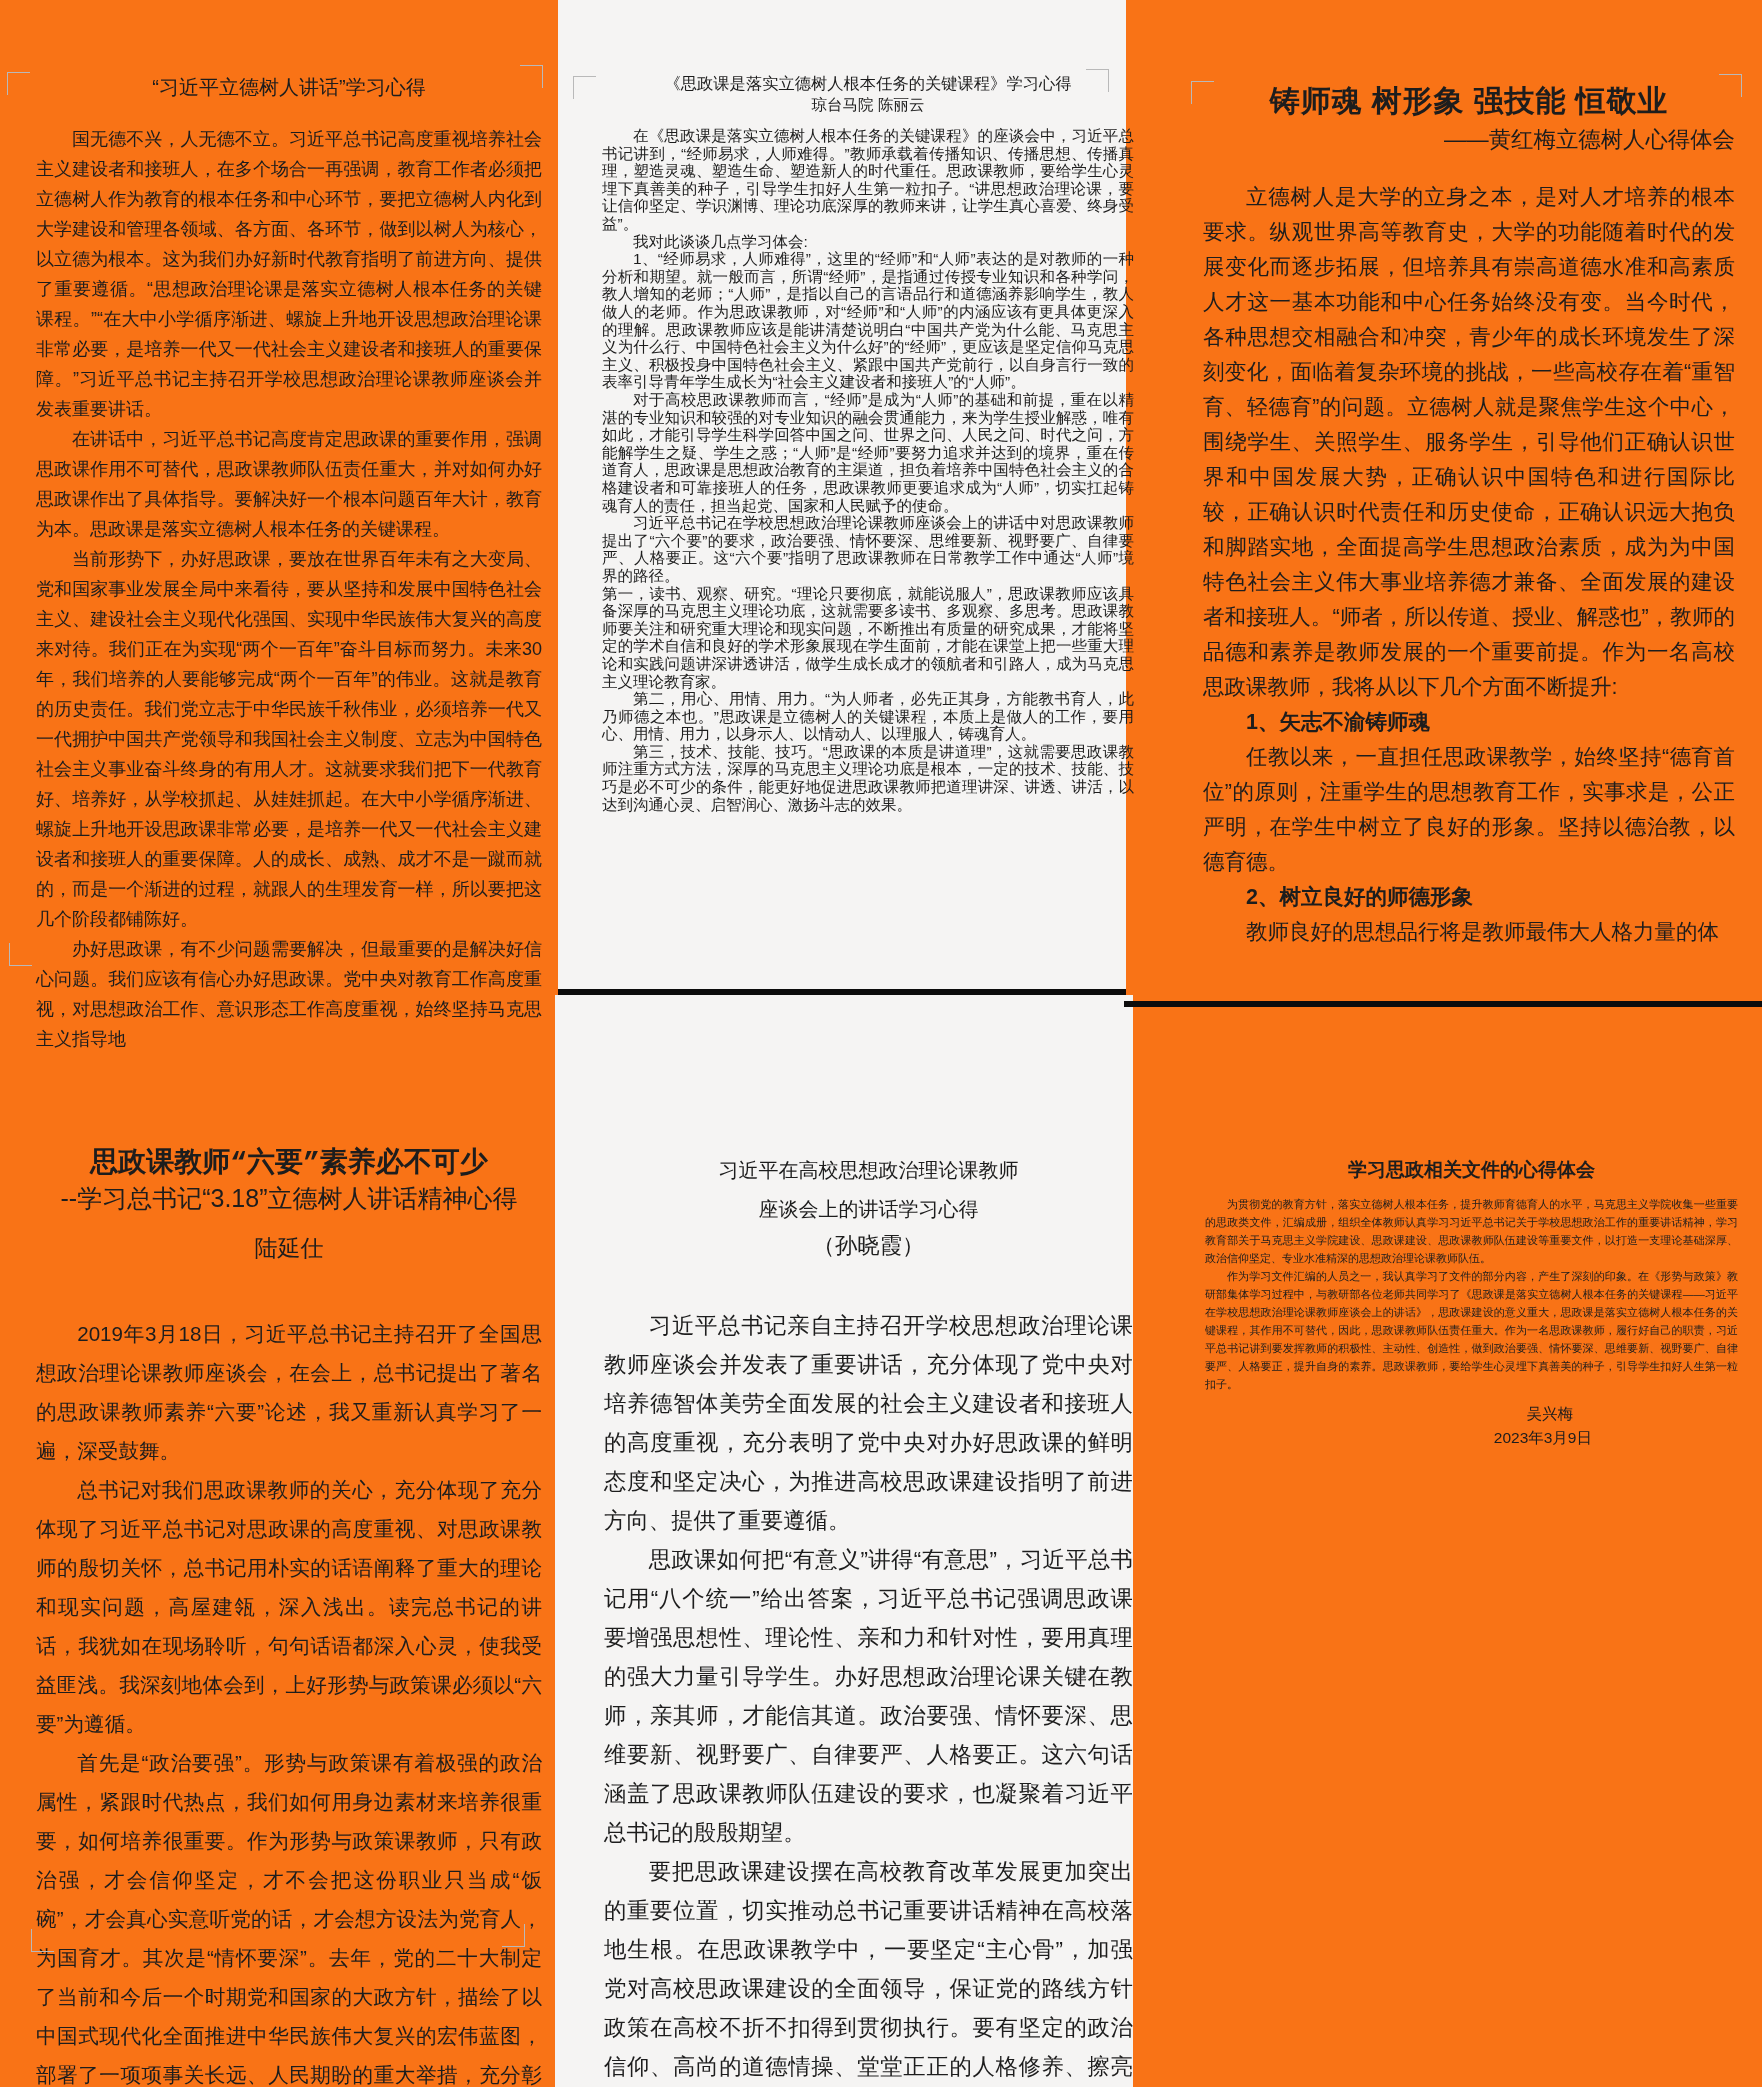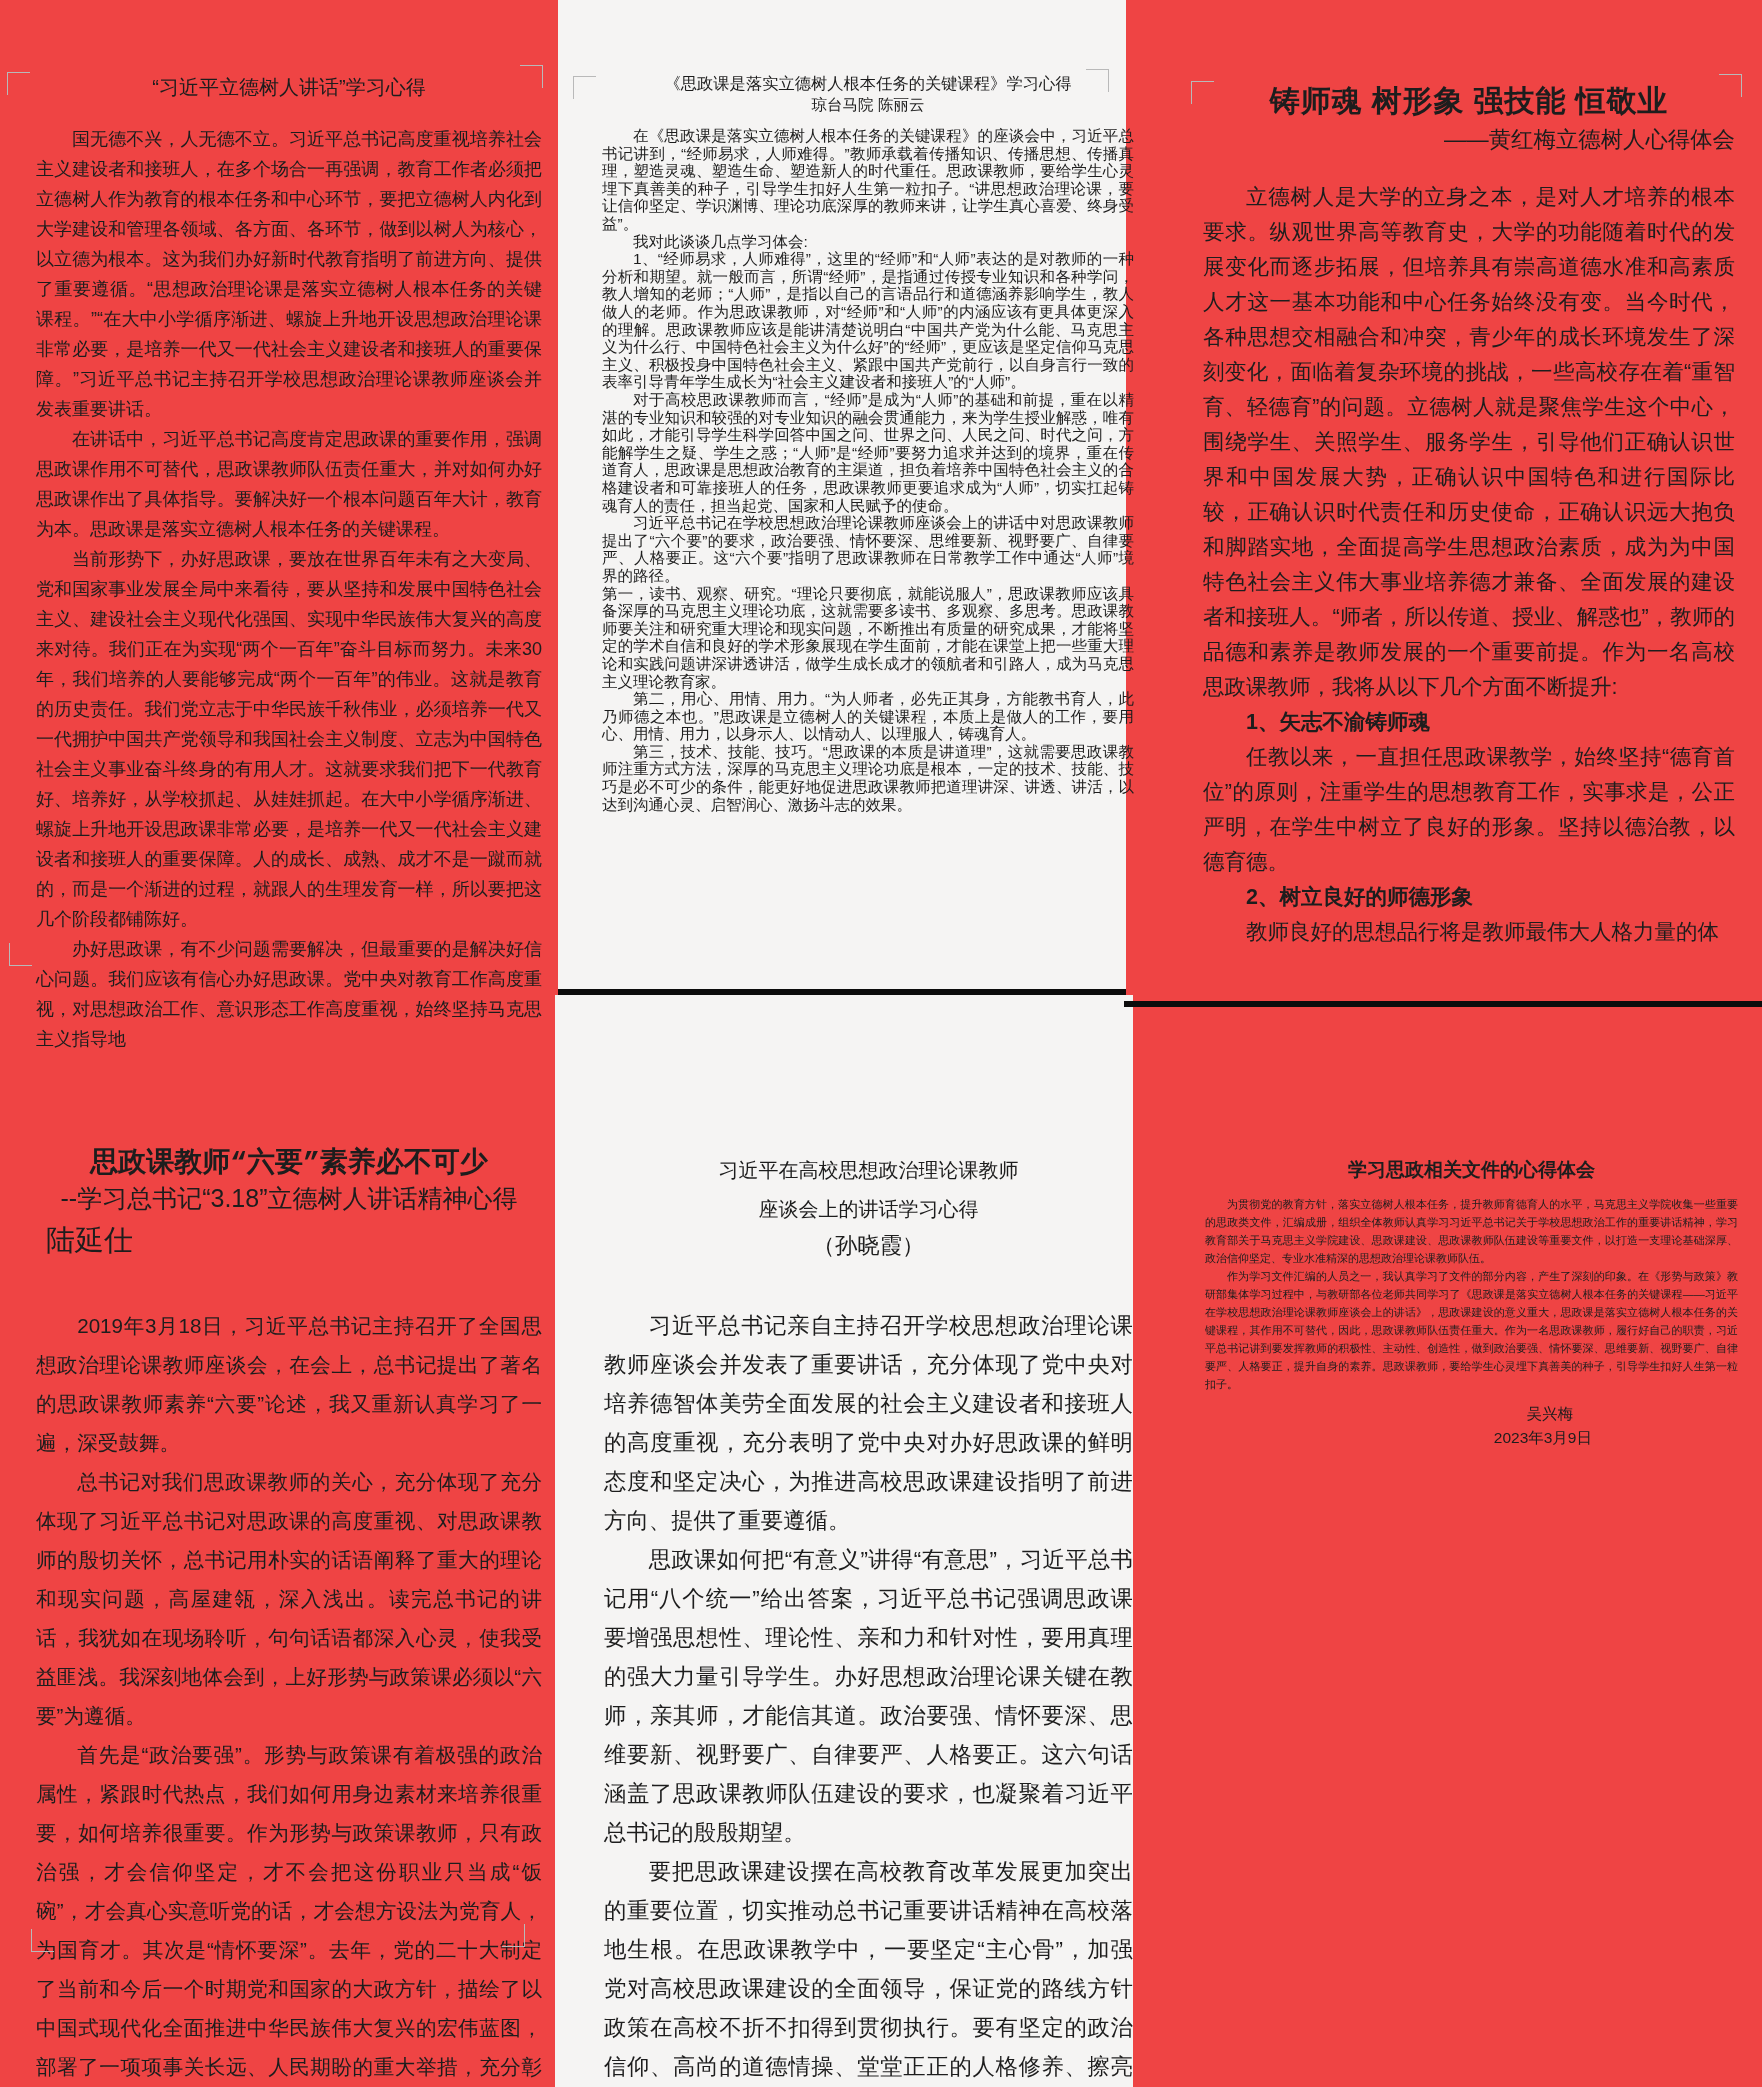--- a/index.html
+++ b/index.html
@@ -1,17 +1,17 @@
 <!DOCTYPE html>
 <html style="font-size:13.8px"><head>
 <meta charset="utf-8">
 <style>
   html,body{margin:0;padding:0;background:#e9e9e9;}
   .canvas{
-    position:relative;width:1762px;height:2087px;background:#ef4444;overflow:hidden;
+    position:relative;width:1762px;height:2087px;background:#f97316;overflow:hidden;
     font-family:"Liberation Sans","DejaVu Sans",sans-serif;color:#1d1d1d;
   }
   .tint{position:absolute;background:#f5f4f3;}
   .page{position:absolute;}
   .para{margin:0;text-align:justify;text-indent:2em;word-break:break-all;}
   .no-indent{text-indent:0;}
   .bold-head{font-weight:bold;}
   
   .p1{left:36px;top:73px;width:506px;}
   .p1 .title{font-size:20px;line-height:29px;text-align:center;font-weight:400;margin:0 0 22.4px 0;}
@@ -24,21 +24,21 @@
   
   .p3{left:1203px;top:82px;width:532px;}
   .p3 .title{font-size:30px;line-height:38px;text-align:center;font-weight:bold;margin:0;letter-spacing:0.9px;}
   .p3 .subtitle{font-size:22.4px;line-height:29px;text-align:right;font-weight:400;margin:5.2px 0 0 0;}
   .p3 .body{margin-top:26px;}
   .p3 .para{font-size:21.5px;line-height:35px;}
   
   .p4{left:36px;top:1146px;width:506px;}
   .p4 .title{font-size:28px;line-height:36px;text-align:center;font-weight:bold;margin:0;font-family:Liberation Mono, monospace;}
   .p4 .subtitle{font-size:25px;line-height:33px;text-align:center;font-weight:400;margin:0;}
-  .p4 .author{font-size:29px;line-height:31px;margin:10px;}
+  .p4 .author{font-size:23px;line-height:31px;text-align:center;margin:18px;}
   .p4 .body{margin-top:50px;}
   .p4 .para{font-size:20.6px;line-height:39px;}
   
   .p5{left:604px;top:1151px;width:529px;}
   .p5 .title{font-size:20px;line-height:39px;text-align:center;font-weight:400;margin:0;}
   .p5 .author{font-size:22.4px;line-height:34px;text-align:center;margin:0;}
   .p5 .body{margin-top:43px;}
   .p5 .para{font-size:22.4px;line-height:39px;}
   
   .p6{left:1205px;top:1157px;width:533px;}

